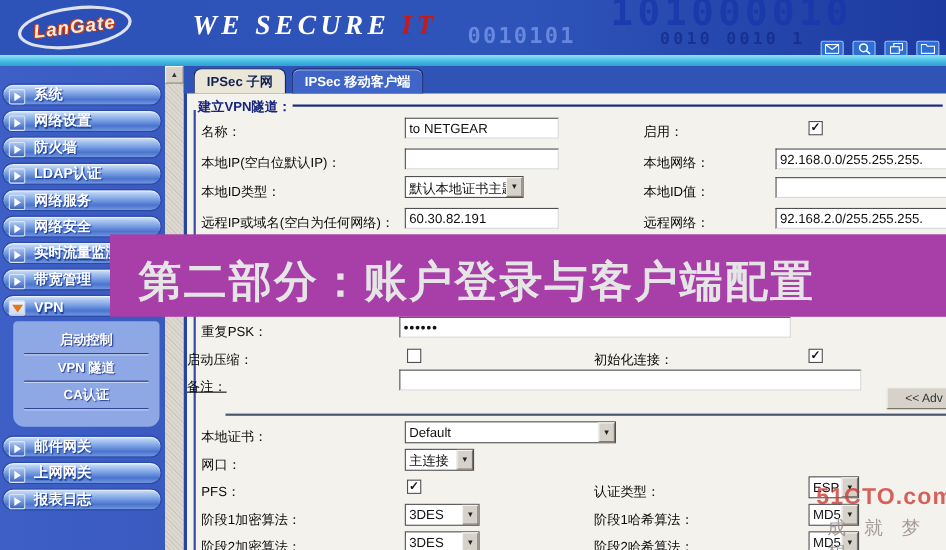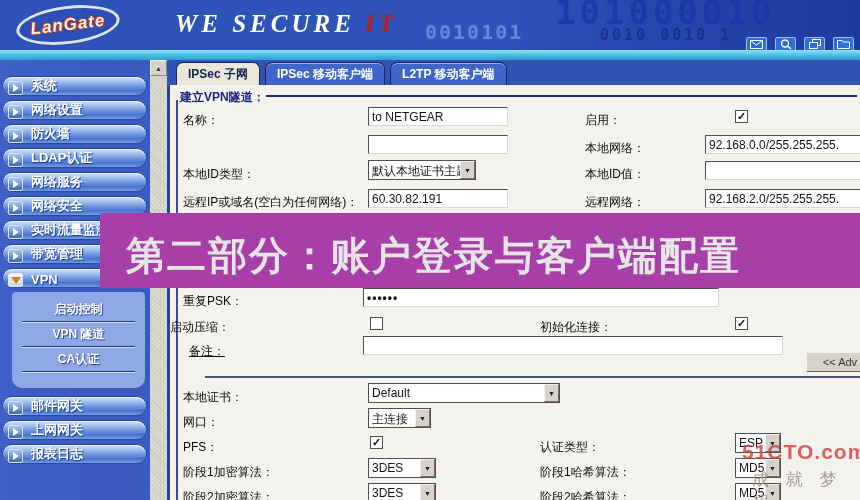--- a/index.html
+++ b/index.html
@@ -215,32 +215,32 @@
   </div>
 
   <div class="vscroll">
     <div class="sbtn">▲</div>
   </div>
 
   <div class="content"></div>
   <div class="tabbar">
     <div class="tab active">IPSec 子网</div>
     <div class="tab inactive">IPSec 移动客户端</div>
-    <div class="tab inactive">L2TP 移动客户端</div>
   </div>
 
   <div class="section-title">建立VPN隧道：</div>
   <div class="section-line"></div>
   <div class="fieldset-line"></div>
 
   <div class="flabel" style="left:183px; top:112px;">名称：</div>
   <input class="tin" style="left: 368px; top: 107px; width: 140px;" value="to NETGEAR">
   <div class="flabel" style="left:585px; top:112px;">启用：</div>
   <div class="cbx" style="left:735px; top:110px;">✓</div>
 
+  <div class="flabel" style="left:183px; top:140px;">本地IP(空白位默认IP)：</div>
   <input class="tin" style="left: 368px; top: 135px; width: 140px;" value="">
   <div class="flabel" style="left:585px; top:140px;">本地网络：</div>
   <input class="tin" style="left: 705px; top: 135px; width: 170px;" value="92.168.0.0/255.255.255.">
 
   <div class="flabel" style="left:183px; top:166px;">本地ID类型：</div>
   <div class="sel" style="left:368px; top:160px; width:108px;">
     <span class="txt">默认本地证书主题</span>
     <span class="arr">▼</span>
   </div>
   <div class="flabel" style="left:585px; top:166px;">本地ID值：</div>
@@ -252,21 +252,21 @@
   <input class="tin" style="left: 705px; top: 189px; width: 170px;" value="92.168.2.0/255.255.255.">
 
   <div class="flabel" style="left:183px; top:293px;">重复PSK：</div>
   <input class="tin" style="left: 363px; top: 288px; width: 356px; font-weight: bold; letter-spacing: 1px;" value="••••••">
 
   <div class="flabel" style="left:170px; top:319px;">启动压缩：</div>
   <div class="cbx" style="left:370px; top:317px;"></div>
   <div class="flabel" style="left:540px; top:319px;">初始化连接：</div>
   <div class="cbx" style="left:735px; top:317px;">✓</div>
 
-  <div class="flabel" style="left:189px; top:343px;text-decoration:underline;">备注：</div>
+  <div class="flabel" style="left:170px; top:343px;text-decoration:underline;">备注：</div>
   <input class="tin" style="left: 363px; top: 336px; width: 420px;" value="">
 
   <div class="btn-adv">&lt;&lt; Adv</div>
   <div class="divider"></div>
 
   <div class="flabel" style="left:183px; top:389px;">本地证书：</div>
   <div class="sel" style="left:368px; top:383px; width:192px;">
     <span class="txt">Default</span>
     <span class="arr">▼</span>
   </div>

